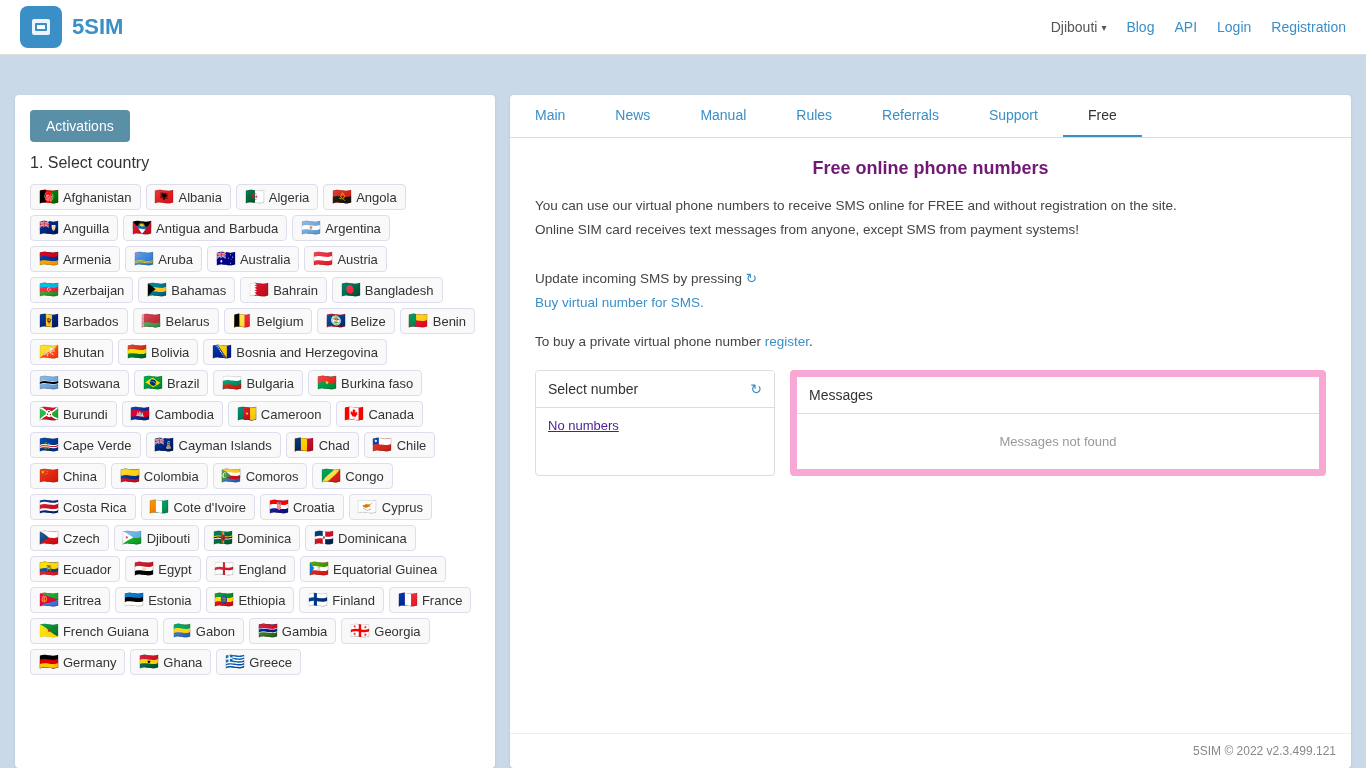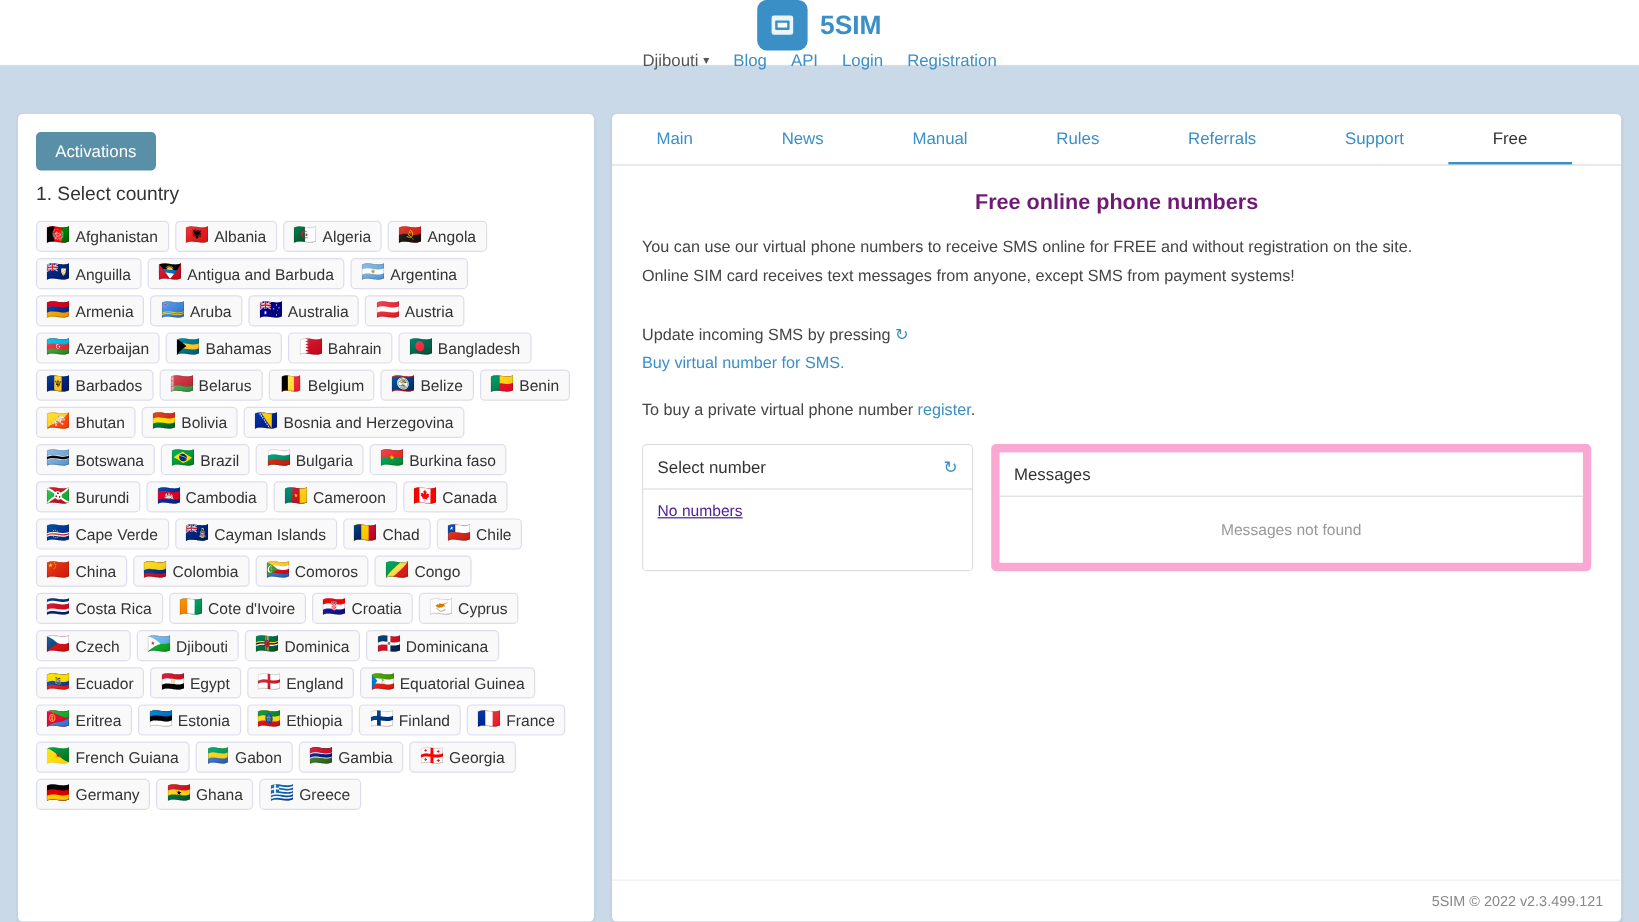--- a/index.html
+++ b/index.html
@@ -12,21 +12,20 @@
 
     
     .header {
       background: white;
       border-bottom: 1px solid #ddd;
       padding: 0 20px;
       height: 55px;
       display: flex;
       align-items: center;
       justify-content: space-between;
-      flex-direction: column;
     }
     .logo {
       display: flex;
       align-items: center;
       gap: 10px;
     }
     .logo-icon {
       width: 42px;
       height: 42px;
       background: #3a8fc7;
@@ -128,21 +127,21 @@
       display: flex;
       flex-direction: column;
     }
 
     
     .tabs {
       display: flex;
       border-bottom: 1px solid #ddd;
     }
     .tab {
-      padding: 12px 37px;
+      padding: 12px 25px;
       cursor: pointer;
       font-size: 14px;
       color: #3a8fc7;
       text-decoration: none;
       border: none;
       background: none;
     }
     .tab.active {
       border-bottom: 2px solid #3a8fc7;
       font-weight: 500;
@@ -172,21 +171,21 @@
       text-decoration: none;
     }
 
     
     .number-messages-area {
       display: flex;
       gap: 15px;
       margin-top: 10px;
     }
     .number-panel {
-      width: 276px;
+      width: 240px;
       border: 1px solid #ddd;
       border-radius: 4px;
       overflow: hidden;
     }
     .number-panel-header {
       background: white;
       padding: 10px 12px;
       font-size: 14px;
       font-weight: 500;
       border-bottom: 1px solid #ddd;

